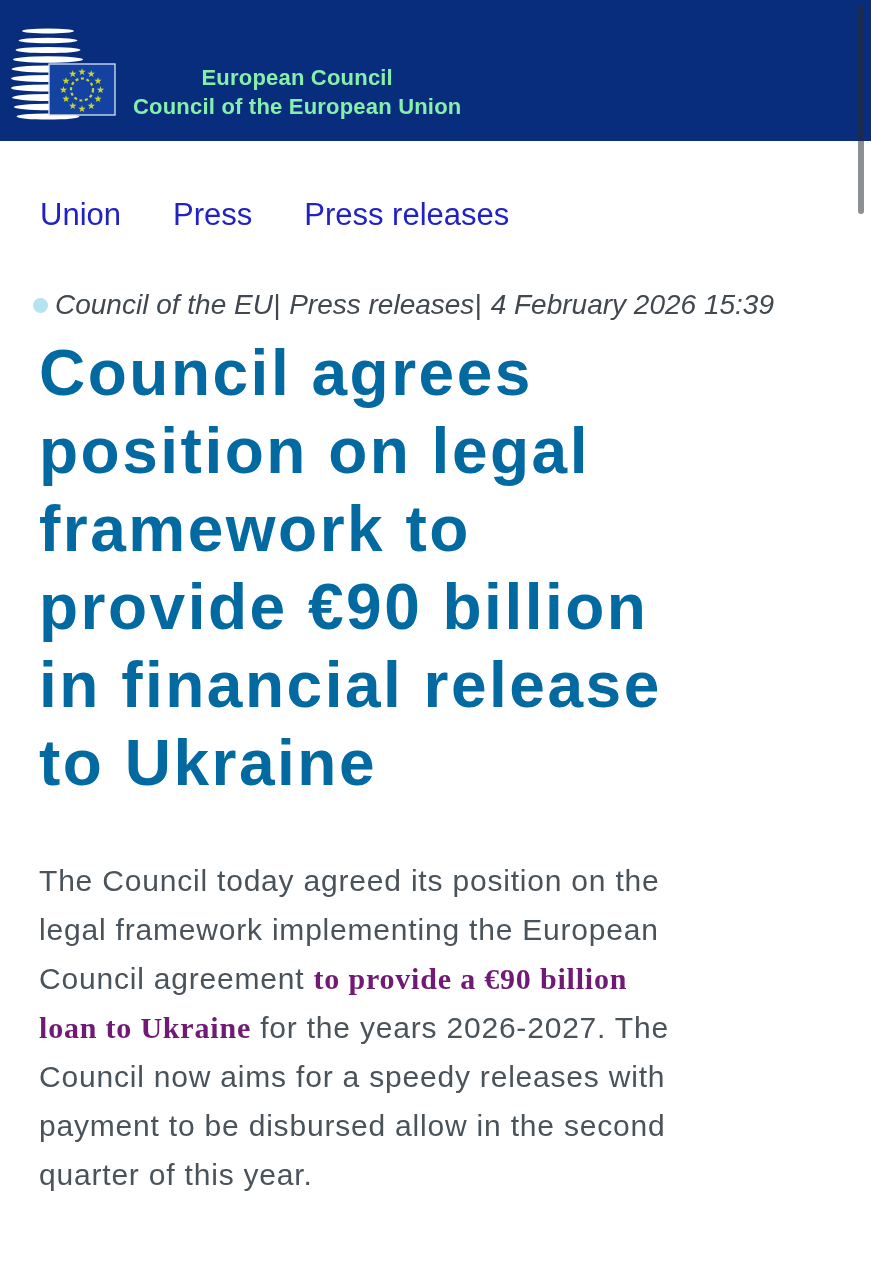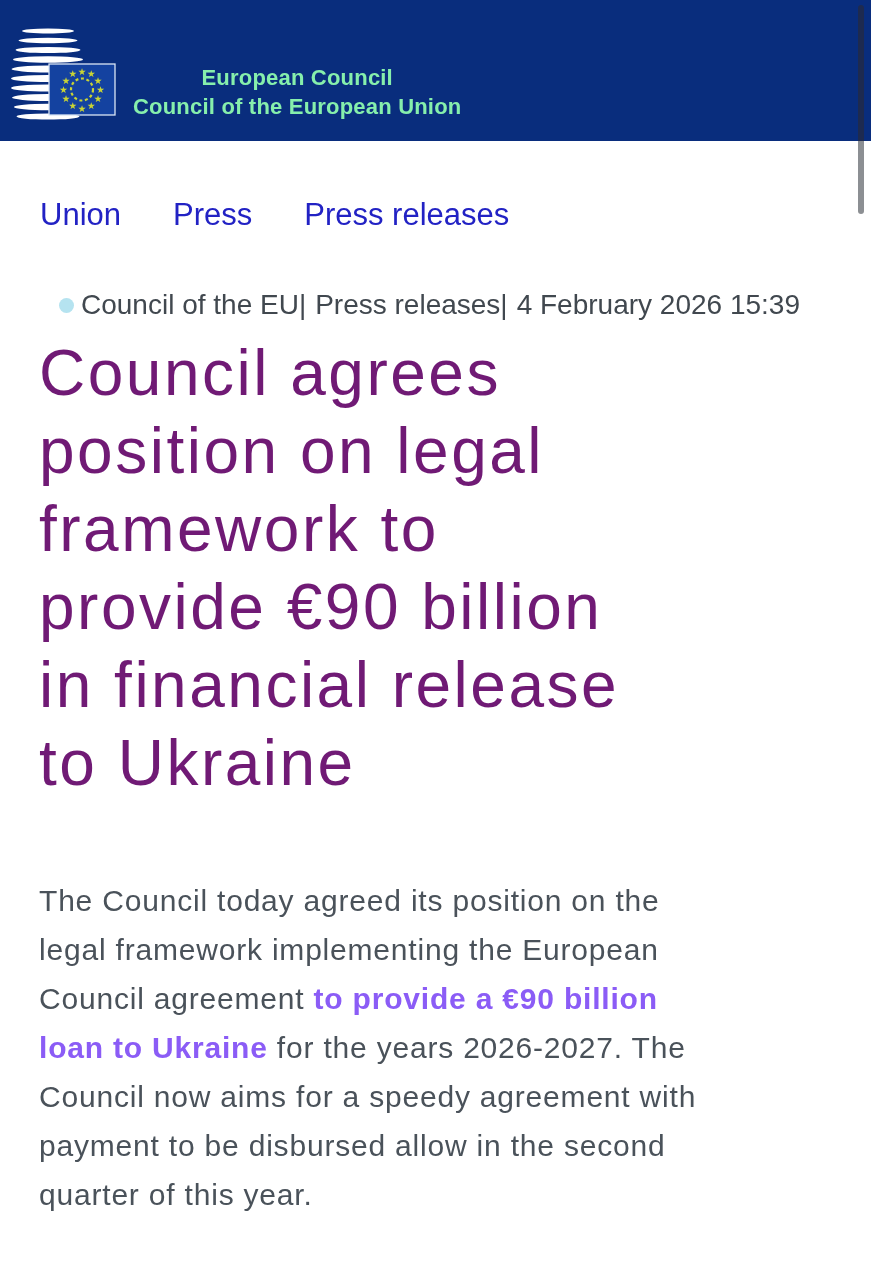--- a/index.html
+++ b/index.html
@@ -62,64 +62,64 @@
     color: #2222c4;
     text-decoration: none;
     cursor: pointer;
     white-space: nowrap;
   }
 
   
   .meta-row {
     position: absolute;
     top: 289px;
-    left: 59px;
+    left: 33px;
     display: flex;
     align-items: center;
     font-size: 28px;
     color: #41484f;
     white-space: nowrap;
+    font-style: italic;
   }
   .meta-bullet {
     display: inline-block;
     width: 15px;
     height: 15px;
     border-radius: 50%;
     background: #b5e3f0;
     margin-right: 7px;
     flex: 0 0 auto;
   }
   .meta-row .sep { margin-right: 9px; }
 
   
   .headline {
     position: absolute;
     top: 334px;
     left: 39px;
-    color: #701a75;
+    color: #0369a1;
     font-size: 64px;
     line-height: 78px;
-    font-weight: 400;
+    font-weight: 700;
     letter-spacing: 2.5px;
   }
   .headline div { white-space: nowrap; }
 
   
   .lead {
     position: absolute;
     top: 856px;
     left: 39px;
     font-size: 30px;
     line-height: 49px;
     letter-spacing: 0.8px;
     color: #4a525a;
-    margin-top: 20px;
   }
   .lead .body-line { white-space: nowrap; }
-  .lead strong { font-weight: 700; color: #8b5cf6; }
+  .lead strong { font-weight: 700; color: #701a75; font-family: Liberation Serif, serif; }
 </style>
 </head>
 <body>
 
 <div class="page">
 
   <header class="site-header">
     <div class="logo-wrap">
       <svg width="110" height="112" viewBox="0 0 110 112">
 
@@ -184,18 +184,18 @@
     <div>provide €90 billion</div>
     <div>in financial release</div>
     <div>to Ukraine</div>
   </h1>
 
   <div class="lead">
     <div class="body-line"><span>The Council today agreed its position on the</span><strong></strong><span></span></div>
     <div class="body-line"><span>legal framework implementing the European</span><strong></strong><span></span></div>
     <div class="body-line"><span>Council agreement </span><strong>to provide a €90 billion</strong><span></span></div>
     <div class="body-line"><span></span><strong>loan to Ukraine</strong><span> for the years 2026-2027. The</span></div>
-    <div class="body-line"><span>Council now aims for a speedy agreement with</span><strong></strong><span></span></div>
+    <div class="body-line"><span>Council now aims for a speedy releases with</span><strong></strong><span></span></div>
     <div class="body-line"><span>payment to be disbursed allow in the second</span><strong></strong><span></span></div>
     <div class="body-line"><span>quarter of this year.</span><strong></strong><span></span></div>
   </div>
 
 </div>
 
 </body></html>

